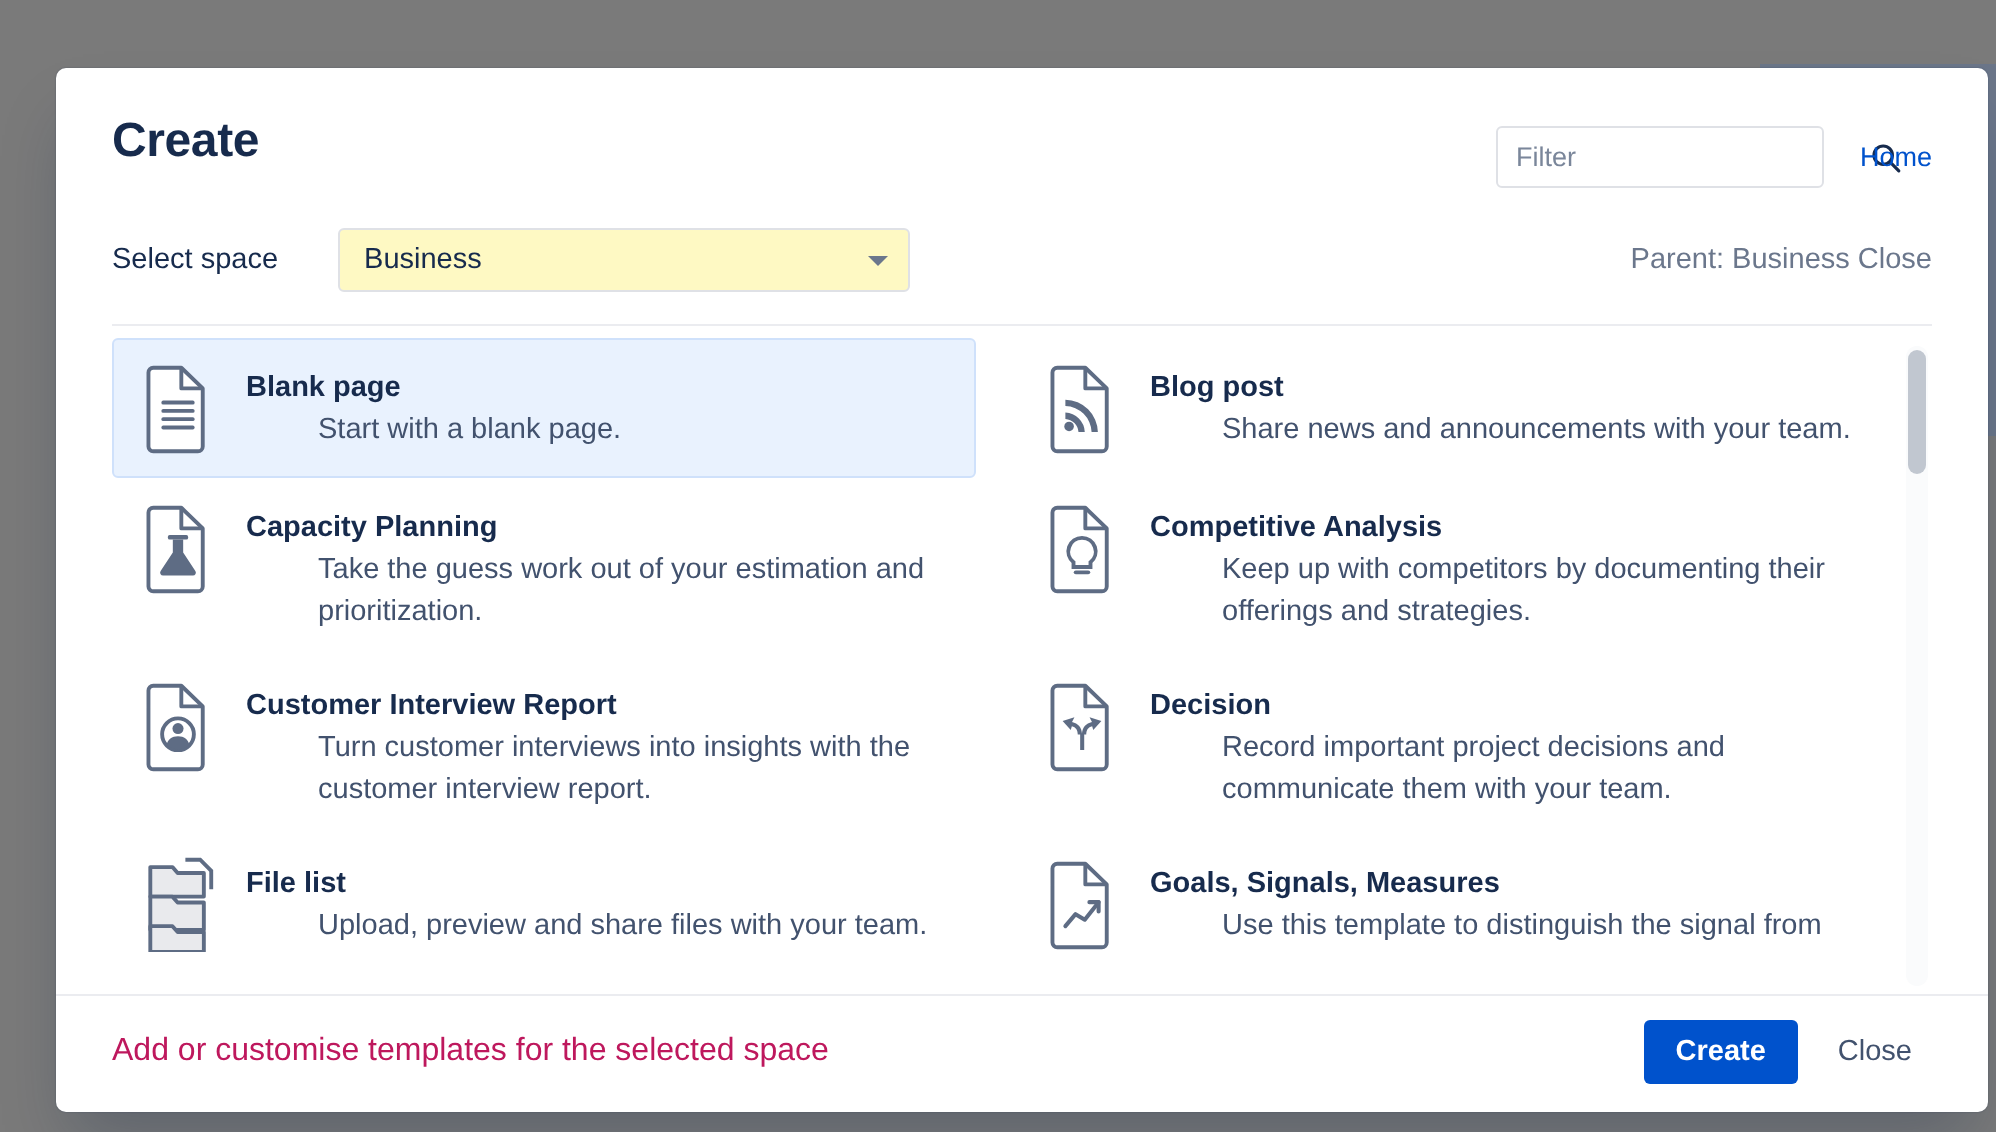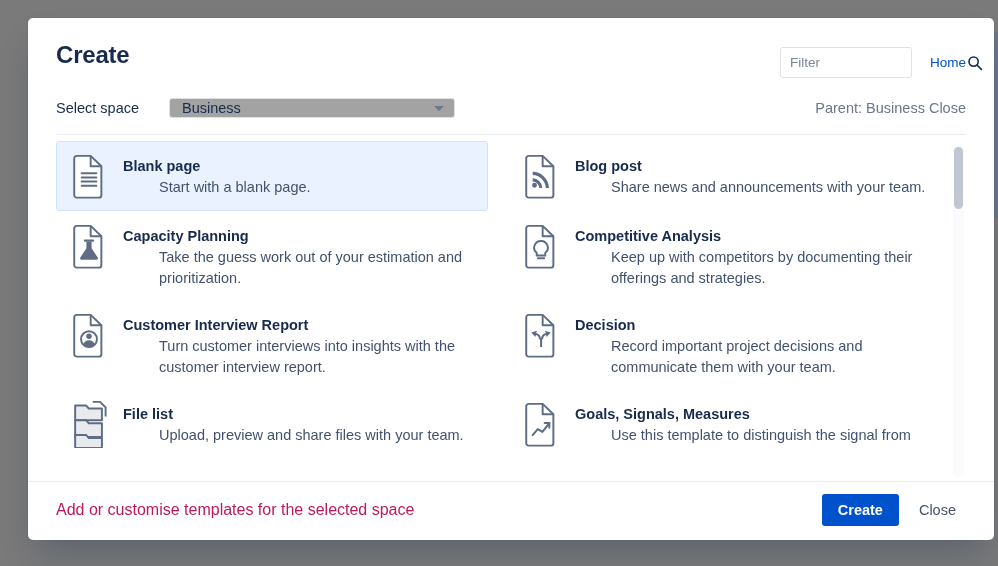--- a/index.html
+++ b/index.html
@@ -22,41 +22,41 @@
     color: #123a7a; font-size: 19px; white-space: nowrap;
   }
   #bg-text-2 {
     position: absolute; left: 930px; top: 175px;
     color: #0e1f3d; font-size: 19px; font-weight: bold; white-space: nowrap;
   }
 
   
   #dialog {
     position: absolute;
-    left: 28px; top: 18px;
+    left: 28px; top: 34px;
     width: 966px; height: 522px;
     background: #ffffff;
     border-radius: 5px;
     box-shadow: 0 0 1px rgba(9,30,66,.31), 0 20px 32px -8px rgba(9,30,66,.25);
     display: flex; flex-direction: column;
   }
 
   
   .dlg-head {
     padding: 22px 28px 0 28px;
     display: flex; align-items: flex-start; justify-content: space-between;
   }
   .dlg-title {
     font-size: 24px; font-weight: bold; color: #172b4d;
     letter-spacing: -.2px; line-height: 30px;
   }
   .head-right { display: flex; align-items: center; gap: 18px; padding-top: 7px; }
 
   .filter-box {
-    width: 132px; height: 31px;
+    width: 164px; height: 31px;
     border: 1px solid #dfe1e6; border-radius: 3px;
     background: #ffffff;
     display: flex; align-items: center;
     padding: 0 8px 0 9px;
   }
   .filter-input {
     border: 0; outline: 0; flex: 1;
     font-family: "Liberation Sans", sans-serif;
     font-size: 13.5px; color: #172b4d; background: transparent;
   }
@@ -67,22 +67,22 @@
   }
 
   
   .space-row {
     padding: 20px 28px 0 28px;
     display: flex; align-items: center;
   }
   .space-label { font-size: 14.5px; color: #172b4d; }
   .space-select {
     margin-left: 30px;
-    width: 286px; height: 20px;
-    background: #a3a3a3;
+    width: 286px; height: 32px;
+    background: #fef9c3;
     border: 1px solid #dfe1e6;
     border-radius: 3px;
     display: flex; align-items: center; justify-content: space-between;
     padding: 0 10px 0 12px;
     cursor: pointer;
   }
   .space-select-val { font-size: 14.5px; color: #172b4d; }
   .caret { width: 0; height: 0; border-left: 5px solid transparent;
            border-right: 5px solid transparent; border-top: 5px solid #6b778c; }
   .parent-label {

